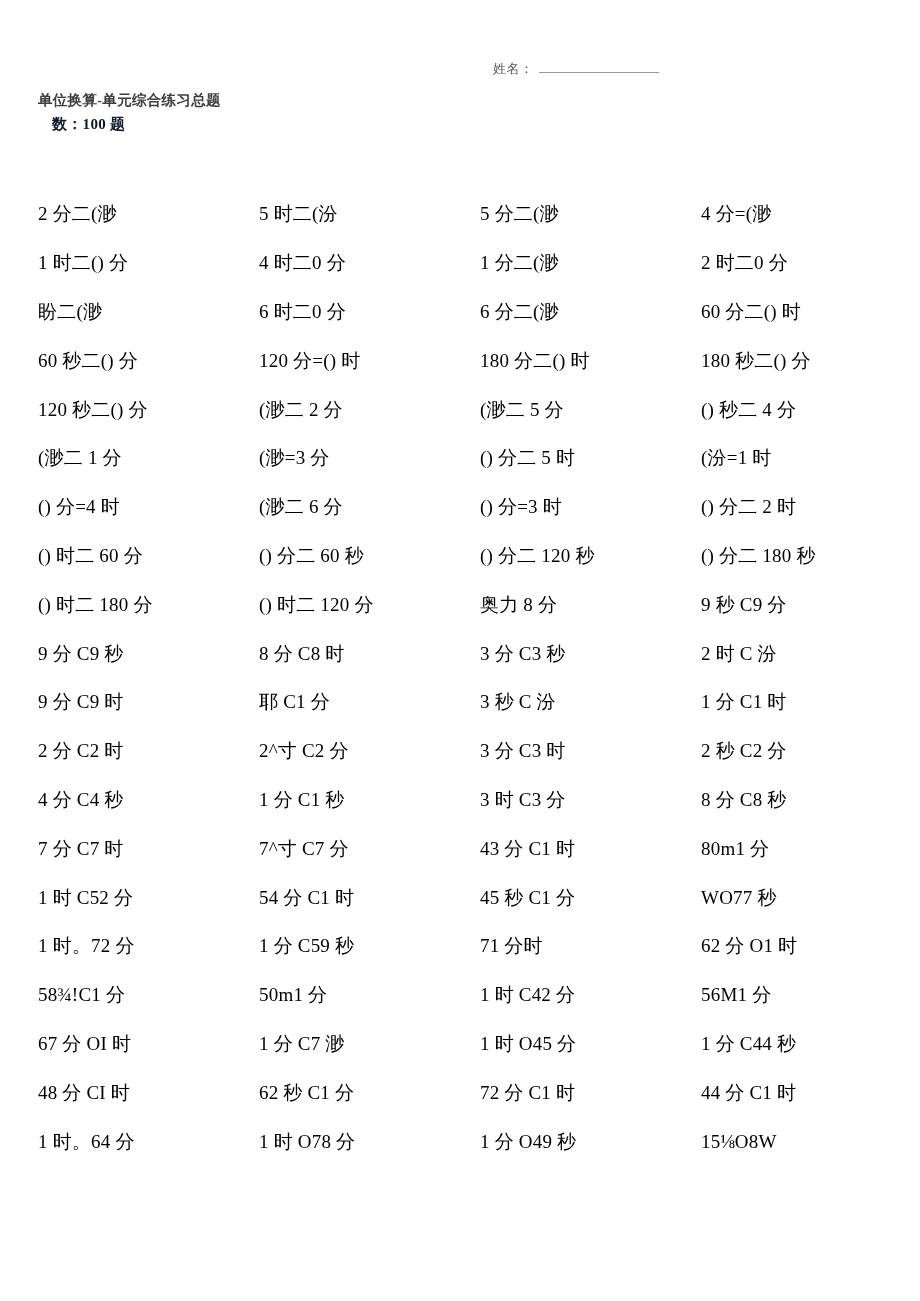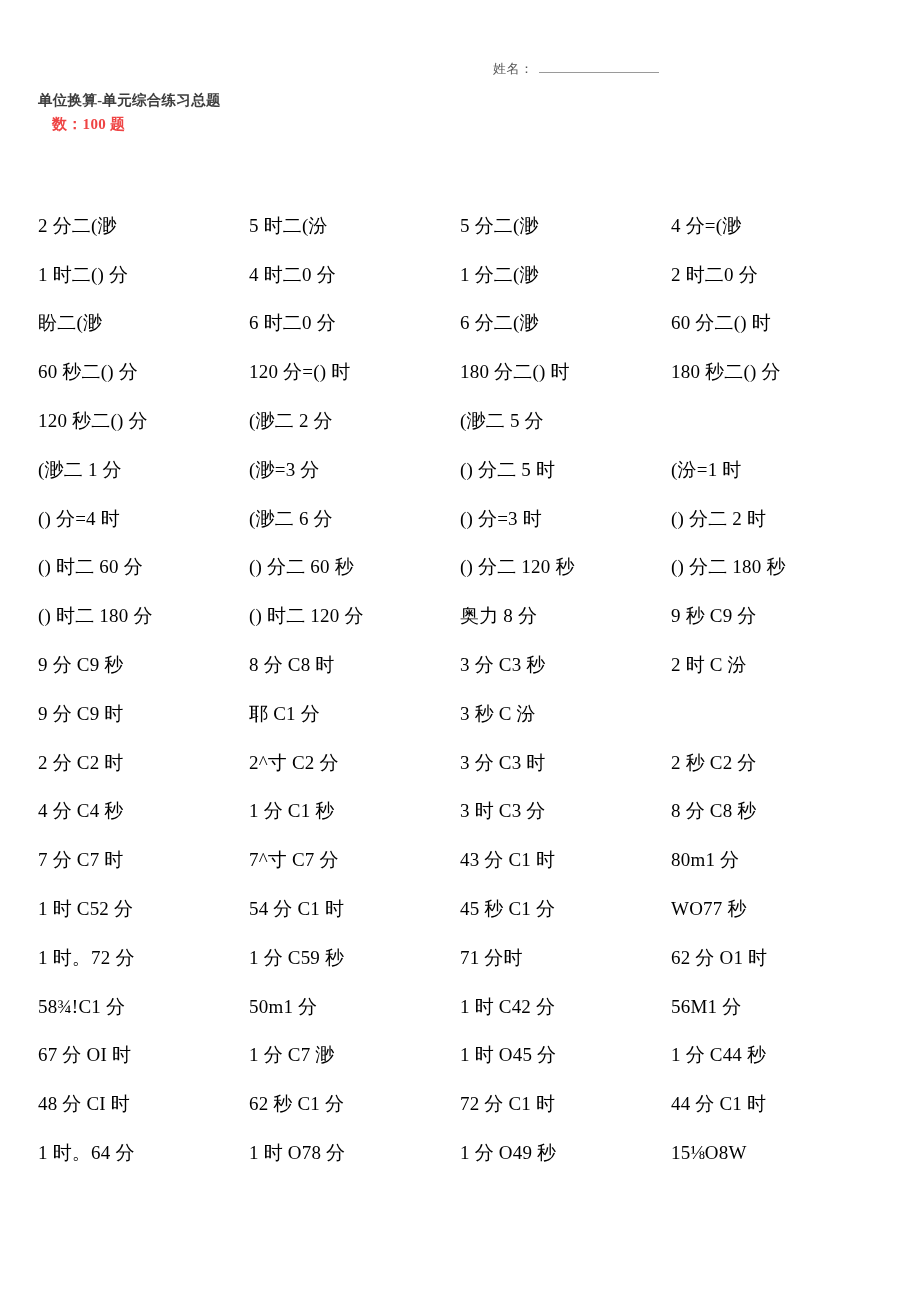--- a/index.html
+++ b/index.html
@@ -58,35 +58,36 @@
     font-size: 14.5px;
     line-height: 24px;
     font-family: "Liberation Serif", "DejaVu Serif", serif;
     letter-spacing: 0.3px;
     font-weight: bold;
   }
   .doc-title .title-main { display: block; }
   .doc-title .title-sub {
     display: block;
     margin-left: 14px;
-    color: #ef4444;
+    color: #0f172a;
     font-size: 15px;
   }
 
   
   .grid {
     position: absolute;
     left: 38px;
     top: 190px;
     width: 844px;
   }
   .grid-row {
     display: flex;
     height: 48.8px;
-    align-items: flex-end;
+    align-items: center;
+    gap: 40px;
   }
   .cell {
     width: 211px;
     font-size: 19px;
     line-height: 26px;
     white-space: nowrap;
     font-family: "Liberation Serif", "DejaVu Serif", serif;
     color: #000000;
     letter-spacing: 0.2px;
   }
@@ -129,20 +130,21 @@
       <div class="grid-row">
         <div class="cell">60 秒二() 分</div>
         <div class="cell">120 分=() 时</div>
         <div class="cell">180 分二() 时</div>
         <div class="cell">180 秒二() 分</div>
       </div>
       <div class="grid-row">
         <div class="cell">120 秒二() 分</div>
         <div class="cell">(渺二 2 分</div>
         <div class="cell">(渺二 5 分</div>
+        <div class="cell">() 秒二 4 分</div>
       </div>
       <div class="grid-row">
         <div class="cell">(渺二 1 分</div>
         <div class="cell">(渺=3 分</div>
         <div class="cell">() 分二 5 时</div>
         <div class="cell">(汾=1 时</div>
       </div>
       <div class="grid-row">
         <div class="cell">() 分=4 时</div>
         <div class="cell">(渺二 6 分</div>
@@ -164,20 +166,21 @@
       <div class="grid-row">
         <div class="cell">9 分 C9 秒</div>
         <div class="cell">8 分 C8 时</div>
         <div class="cell">3 分 C3 秒</div>
         <div class="cell">2 时 C 汾</div>
       </div>
       <div class="grid-row">
         <div class="cell">9 分 C9 时</div>
         <div class="cell">耶 C1 分</div>
         <div class="cell">3 秒 C 汾</div>
+        <div class="cell">1 分 C1 时</div>
       </div>
       <div class="grid-row">
         <div class="cell">2 分 C2 时</div>
         <div class="cell">2^寸 C2 分</div>
         <div class="cell">3 分 C3 时</div>
         <div class="cell">2 秒 C2 分</div>
       </div>
       <div class="grid-row">
         <div class="cell">4 分 C4 秒</div>
         <div class="cell">1 分 C1 秒</div>

